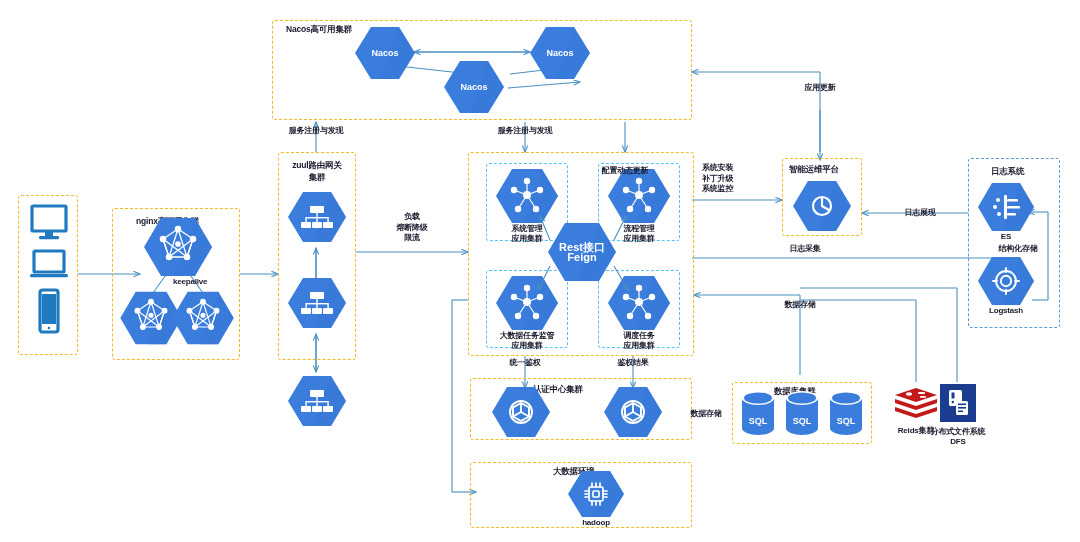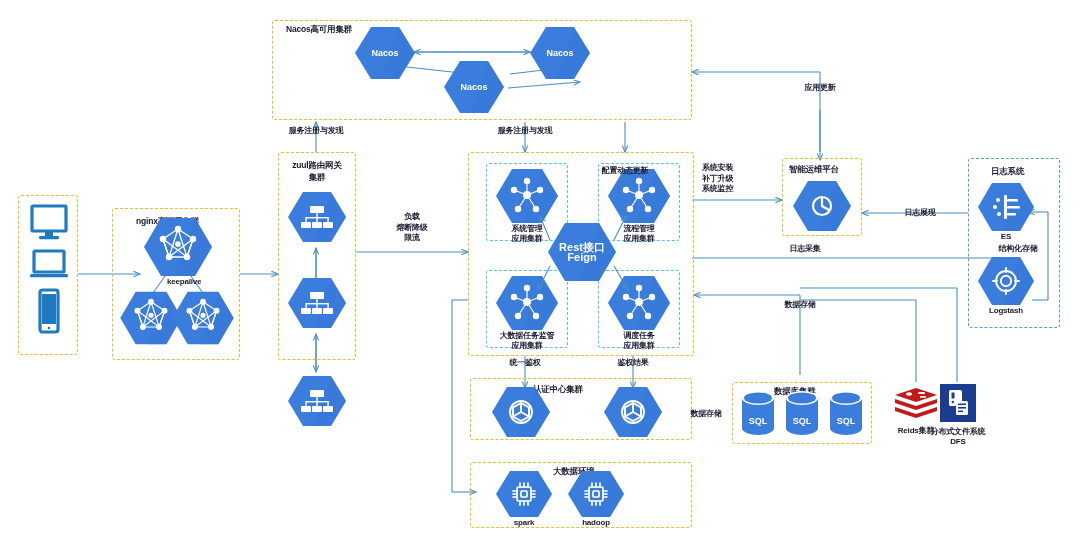--- a/index.html
+++ b/index.html
@@ -202,21 +202,21 @@
         <line x1="34" y1="13" x2="43" y2="41"></line>
           <line x1="34" y1="13" x2="25" y2="41"></line>
         <line x1="49" y1="23" x2="25" y2="41"></line>
           <line x1="49" y1="23" x2="43" y2="41"></line>
         <line x1="19" y1="23" x2="43" y2="41"></line>
           <line x1="19" y1="23" x2="25" y2="41"></line>
         <circle cx="34" cy="28" r="2.2" fill="#fff"></circle>
       </g>
     </svg>
   </div>
-  <div class="glabel" style="left:150px;top:277px;font-size:8px;padding-left:17px;">keepalive</div>
+  <div class="glabel" style="left:156px;top:277px;font-size:8px;padding-left:17px;">keepalive</div>
 
   <div class="hexwrap" style="left:288px;top:190px;">
     <svg width="58" height="54" viewBox="0 0 58 54">
       <polygon points="15,2 43,2 58,27 43,52 15,52 0,27" fill="#3b7ddd"></polygon>
       <polygon points="43,2 58,27 43,52 25,52" fill="#3576d4" opacity="0.45"></polygon>
       <g fill="#fff">
         <rect x="22" y="16" width="14" height="7" rx="1"></rect>
         <rect x="13" y="32" width="10" height="6" rx="1"></rect>
         <rect x="24" y="32" width="10" height="6" rx="1"></rect>
         <rect x="35" y="32" width="10" height="6" rx="1"></rect>
@@ -461,32 +461,20 @@
       <g fill="none" stroke="#fff" stroke-width="1.9">
         <circle cx="29" cy="26" r="11"></circle>
         <polygon points="29,17 37,21.5 37,30.5 29,35 21,30.5 21,21.5"></polygon>
         <line x1="29" y1="17" x2="29" y2="26"></line>
         <line x1="29" y1="26" x2="37" y2="30.5"></line>
         <line x1="29" y1="26" x2="21" y2="30.5"></line>
       </g>
     </svg>
   </div>
 
-  <div class="hexwrap" style="left:496px;top:470px;width:56px;height:48px;">
-    <svg width="56" height="48" viewBox="0 0 56 48">
-      <polygon points="14,1 42,1 56,24 42,47 14,47 0,24" fill="#3b7ddd"></polygon>
-      <polygon points="42,1 56,24 42,47 24,47" fill="#3576d4" opacity="0.4"></polygon>
-      <g fill="none" stroke="#fff" stroke-width="1.7">
-        <rect x="21" y="17" width="14" height="14" rx="1.5"></rect>
-        <rect x="25" y="21" width="6" height="6" rx="1"></rect>
-        <path d="M24 17 L24 13 M28 17 L28 13 M32 17 L32 13 M24 31 L24 35 M28 31 L28 35 M32 31 L32 35 M21 21 L17 21 M21 24 L17 24 M21 27 L17 27 M35 21 L39 21 M35 24 L39 24 M35 27 L39 27" stroke-linecap="round"></path>
-      </g>
-    </svg>
-    <div class="nlabel" style="top:48px;">spark</div>
-  </div>
   <div class="hexwrap" style="left:568px;top:470px;width:56px;height:48px;">
     <svg width="56" height="48" viewBox="0 0 56 48">
       <polygon points="14,1 42,1 56,24 42,47 14,47 0,24" fill="#3b7ddd"></polygon>
       <polygon points="42,1 56,24 42,47 24,47" fill="#3576d4" opacity="0.4"></polygon>
       <g fill="none" stroke="#fff" stroke-width="1.7">
         <rect x="21" y="17" width="14" height="14" rx="1.5"></rect>
         <rect x="25" y="21" width="6" height="6" rx="1"></rect>
         <path d="M24 17 L24 13 M28 17 L28 13 M32 17 L32 13 M24 31 L24 35 M28 31 L28 35 M32 31 L32 35 M21 21 L17 21 M21 24 L17 24 M21 27 L17 27 M35 21 L39 21 M35 24 L39 24 M35 27 L39 27" stroke-linecap="round"></path>
       </g>
     </svg>

